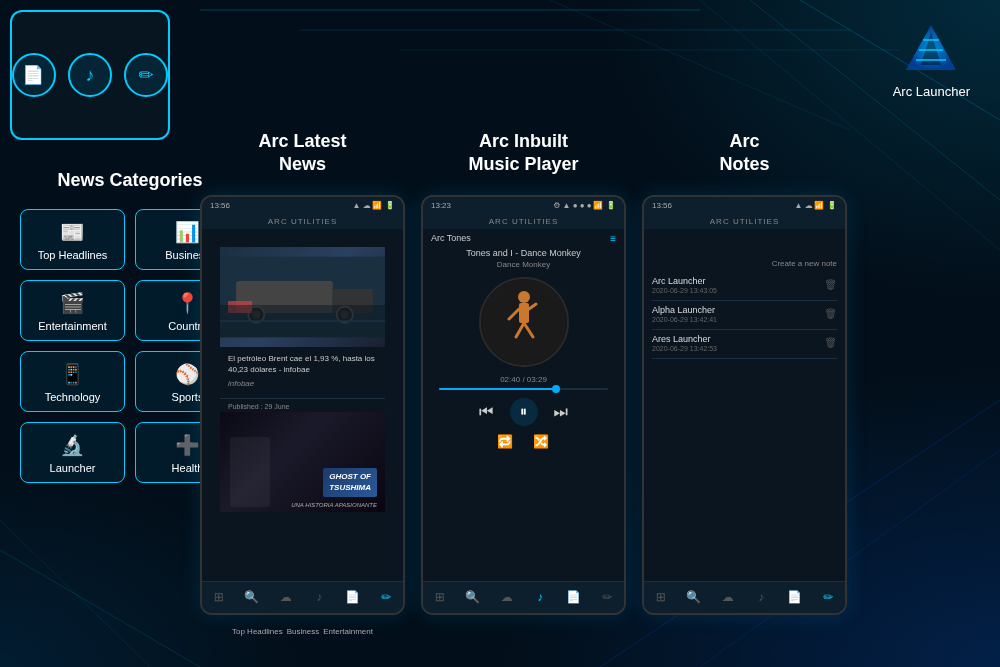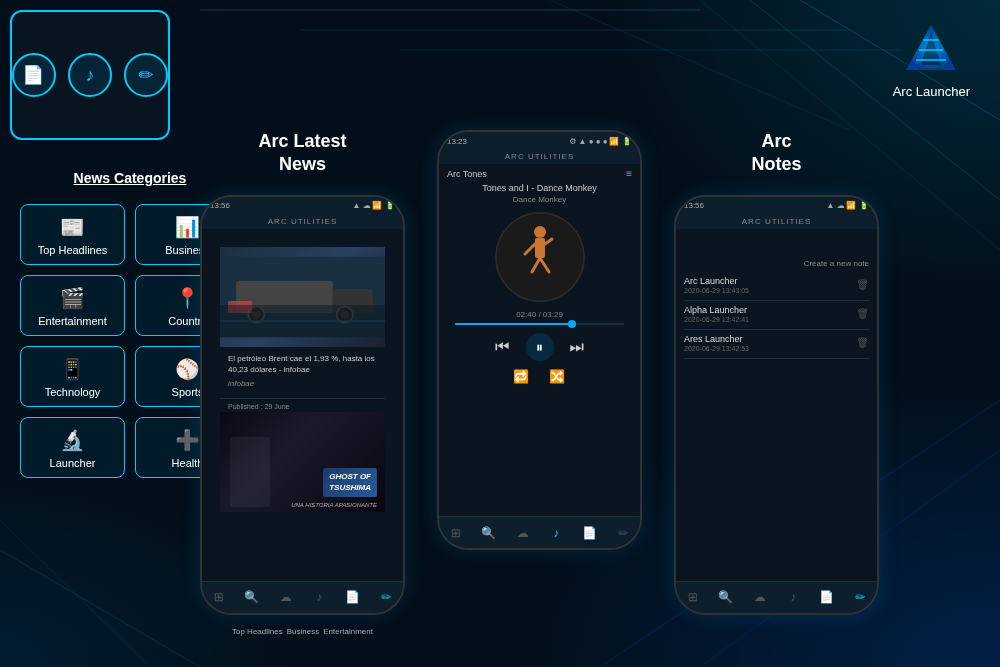--- a/index.html
+++ b/index.html
@@ -77,25 +77,24 @@
     }
 
     
     .news-categories {
       position: absolute;
       top: 170px; left: 20px;
       width: 220px;
     }
     .news-categories-title {
       color: #fff;
-      font-size: 14px;
+      font-size: 18px;
       font-weight: bold;
       margin-bottom: 18px;
       text-align: center;
-      text-decoration: underline;
     }
     .category-grid {
       display: grid;
       grid-template-columns: 1fr 1fr;
       gap: 10px;
     }
     .category-btn {
       border: 1.5px solid #00ccff;
       border-radius: 8px;
       background: rgba(0,180,255,0.08);
@@ -108,21 +107,21 @@
     .category-btn .cat-icon {
       font-size: 20px;
       color: #00ccff;
     }
 
     
     .main-content {
       position: absolute;
       top: 130px; left: 200px; right: 20px; bottom: 20px;
       display: flex;
-      gap: 32px;
+      gap: 16px;
       align-items: flex-start;
     }
 
     
     .section-block {
       display: flex; flex-direction: column; align-items: center; gap: 8px;
     }
     .section-title {
       color: #fff;
       font-size: 18px;
@@ -130,21 +129,21 @@
       text-align: center;
       line-height: 1.3;
       margin-bottom: 10px;
     }
 
     
     .phone-mockup {
       width: 205px;
       height: 420px;
       border: 2.5px solid #333;
-      border-radius: 32px;
+      border-radius: 12px;
       background: #0a1520;
       overflow: hidden;
       position: relative;
       box-shadow: 0 0 20px rgba(0,180,255,0.15);
     }
     .phone-status-bar {
       background: #0d1e2c;
       padding: 3px 8px;
       display: flex; justify-content: space-between; align-items: center;
       font-size: 8px; color: #aaa;
@@ -458,20 +457,24 @@
     </div>
 
     <div style="display:flex;gap:4px;margin-top:4px;">
       <span style="font-size:8px;color:#aaa;">Top Headlines</span>
       <span style="font-size:8px;color:#aaa;">Business</span>
       <span style="font-size:8px;color:#aaa;">Entertainment</span>
     </div>
   </div>
 
   <div class="section-block">
+    <div class="section-title">
+      <span>Arc Inbuilt</span><br>
+      <span>Music Player</span>
+    </div>
     <div class="phone-mockup">
       <div class="phone-status-bar">
         <span>13:23</span>
         <span>⚙ ▲ ● ● ● 📶 🔋</span>
       </div>
       <div class="phone-header">ARC UTILITIES</div>
       <div class="music-phone-content">
         <div class="music-header-row">
           <span class="music-title">Arc Tones</span>
           <span class="music-filter">≡</span>

